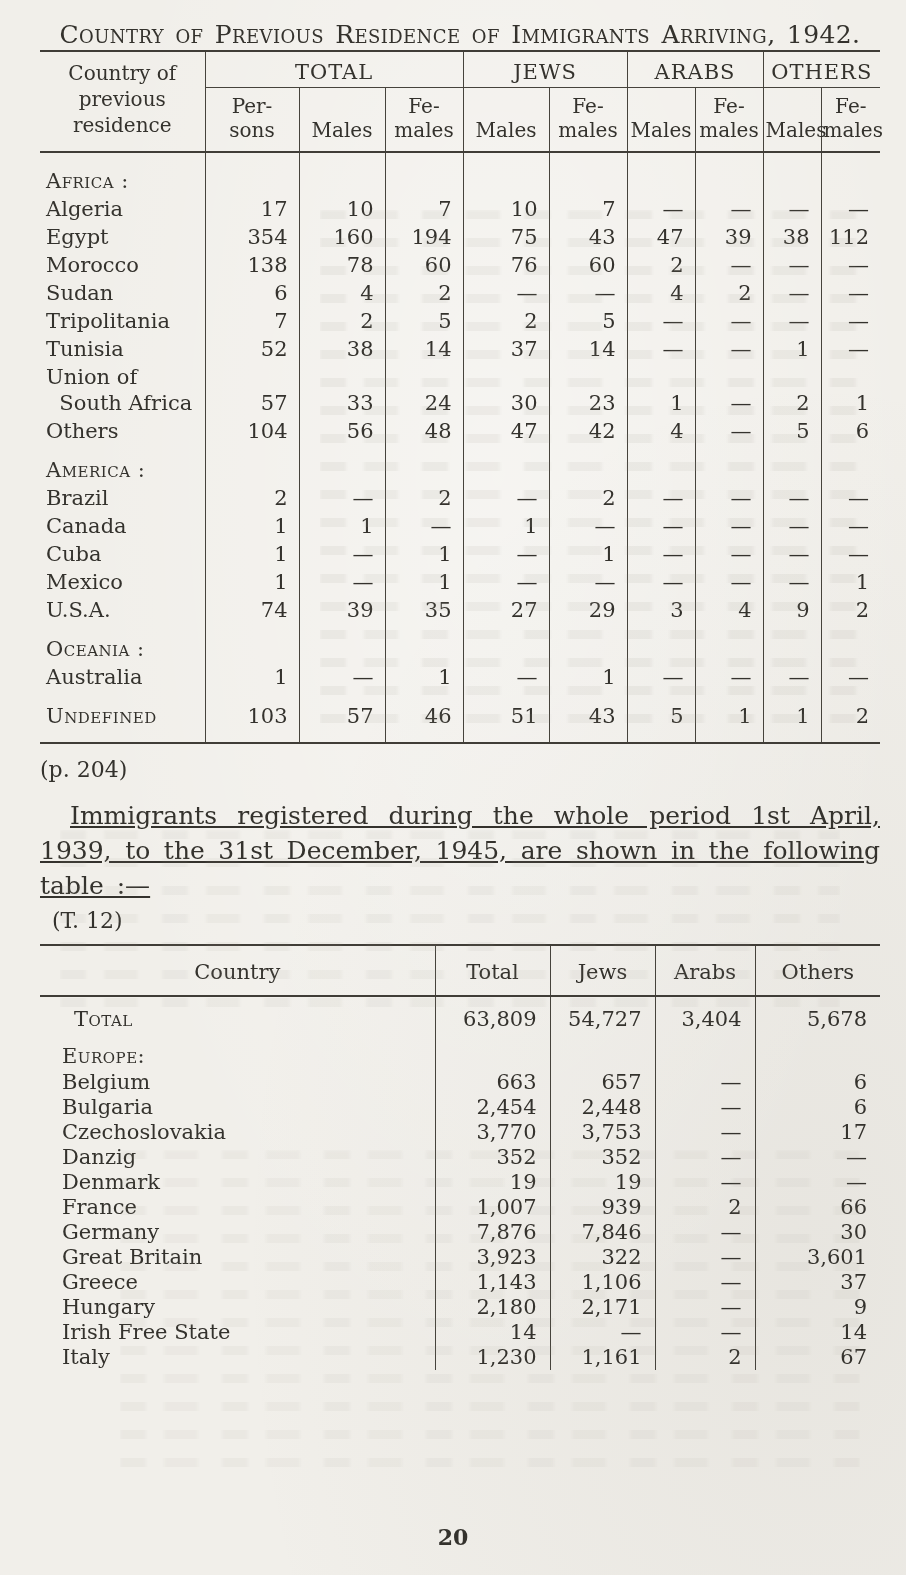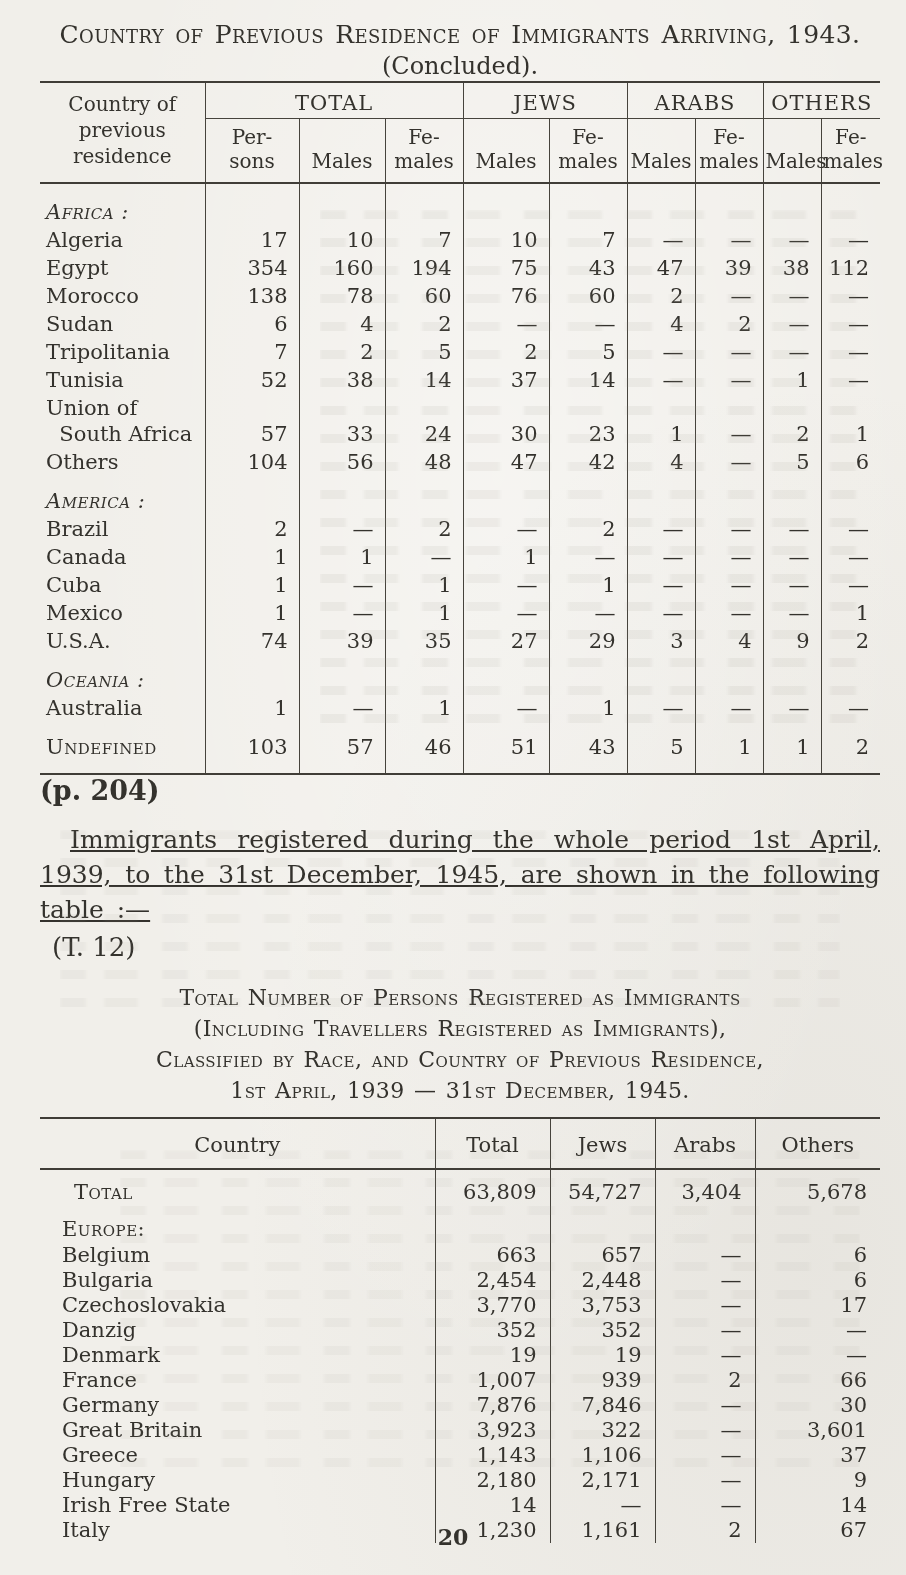--- a/index.html
+++ b/index.html
@@ -42,32 +42,32 @@
   .t1 thead { border-bottom:2px solid #403d37; }
   .t1 th { text-align:center; white-space:pre-line; line-height:24px; }
   .t1 .stub { font-size:20px; line-height:26px; vertical-align:middle; padding-bottom:6px; }
   .t1 .group { font-size:21px; letter-spacing:1px; padding:8px 6px 3px;
                border-left:1px solid #46433c; border-bottom:1.5px solid #46433c; }
   .t1 tr.sub th { font-size:20px; padding:6px 2px 9px; border-left:1px solid #46433c; }
   .t1 td { line-height:26px; }
   .t1 td.num { border-left:1px solid #46433c; text-align:right; padding-right:11px;
                font-variant-numeric:lining-nums; }
   .t1 td.row-name { padding-left:6px; white-space:pre-wrap; }
-  .t1 tr.sec-row td { padding-top:12px;font-style:italic; }
+  .t1 tr.sec-row td { padding-top:12px; }
   .t1 tbody tr:first-child td { padding-top:15px; }
   .t1 tr.gap-row td { padding-top:12px; }
   .t1 tbody tr:last-child td { padding-bottom:13px; }
   .sc { font-variant:small-caps; letter-spacing:0.5px; }
 
-  .page-ref { font-size:27px; font-weight:bold; }
+  .page-ref { margin-top:13px; font-size:22px; font-weight:normal; }
   .para {
     margin:16px 0 0 0; font-size:25px; line-height:35px;
     text-align:justify; text-indent:30px; word-spacing:5px;text-decoration:underline;
   }
-  .table-ref { margin-top:5px; margin-left:12px; font-size:26px; }
+  .table-ref { margin-top:5px; margin-left:12px; font-size:22px; }
 
   .t2-title { margin-top:20px; text-align:center; font-variant:small-caps;
               font-size:22px; line-height:31px; letter-spacing:0.4px; word-spacing:2px; }
 
   
   .t2 { margin-top:11px; font-size:21px; border-top:2px solid #403d37; }
   .t2 thead { border-bottom:2px solid #403d37; }
   .t2 th { text-align:center; font-size:21px; padding:14px 2px 11px;
            border-left:1px solid #46433c; }
   .t2 th:first-child { border-left:none; }
@@ -83,22 +83,21 @@
 </style>
 </head>
 <body>
 
 <div class="page">
 
   <div class="smudge" style="left:320px; top:210px; width:540px; height:520px;"></div>
   <div class="smudge" style="left:60px; top:830px; width:780px; height:180px; opacity:0.08;"></div>
   <div class="smudge" style="left:120px; top:1150px; width:740px; height:330px; opacity:0.07;"></div>
 
-  <div class="doc-title">Country of Previous Residence of Immigrants Arriving, 1943.</div>
-  <div class="doc-subtitle">(Concluded).</div>
+  <div class="doc-title">Country of Previous Residence of Immigrants Arriving, 1942.</div>
 
   <table class="t1">
     <colgroup>
       <col style="width:165px">
         <col style="width:94px">
         <col style="width:86px">
       <col style="width:78px">
         <col style="width:86px">
         <col style="width:78px">
       <col style="width:68px">
@@ -353,26 +352,20 @@
         </tr>
       </tbody>
   </table>
 
   <div class="page-ref">(p. 204)</div>
 
   <p class="para">Immigrants registered during the whole period 1st April, 1939, to the 31st December, 1945, are shown in the following table :—</p>
 
   <div class="table-ref">(T. 12)</div>
 
-  <div class="t2-title">
-    <div>Total Number of Persons Registered as Immigrants</div>
-    <div>(Including Travellers Registered as Immigrants),</div>
-    <div>Classified by Race, and Country of Previous Residence,</div>
-    <div>1st April, 1939 — 31st December, 1945.</div>
-  </div>
 
   <table class="t2">
     <colgroup>
       <col style="width:395px">
         <col style="width:115px">
         <col style="width:105px">
       <col style="width:100px">
         <col style="width:125px">
     </colgroup>
     <thead>

